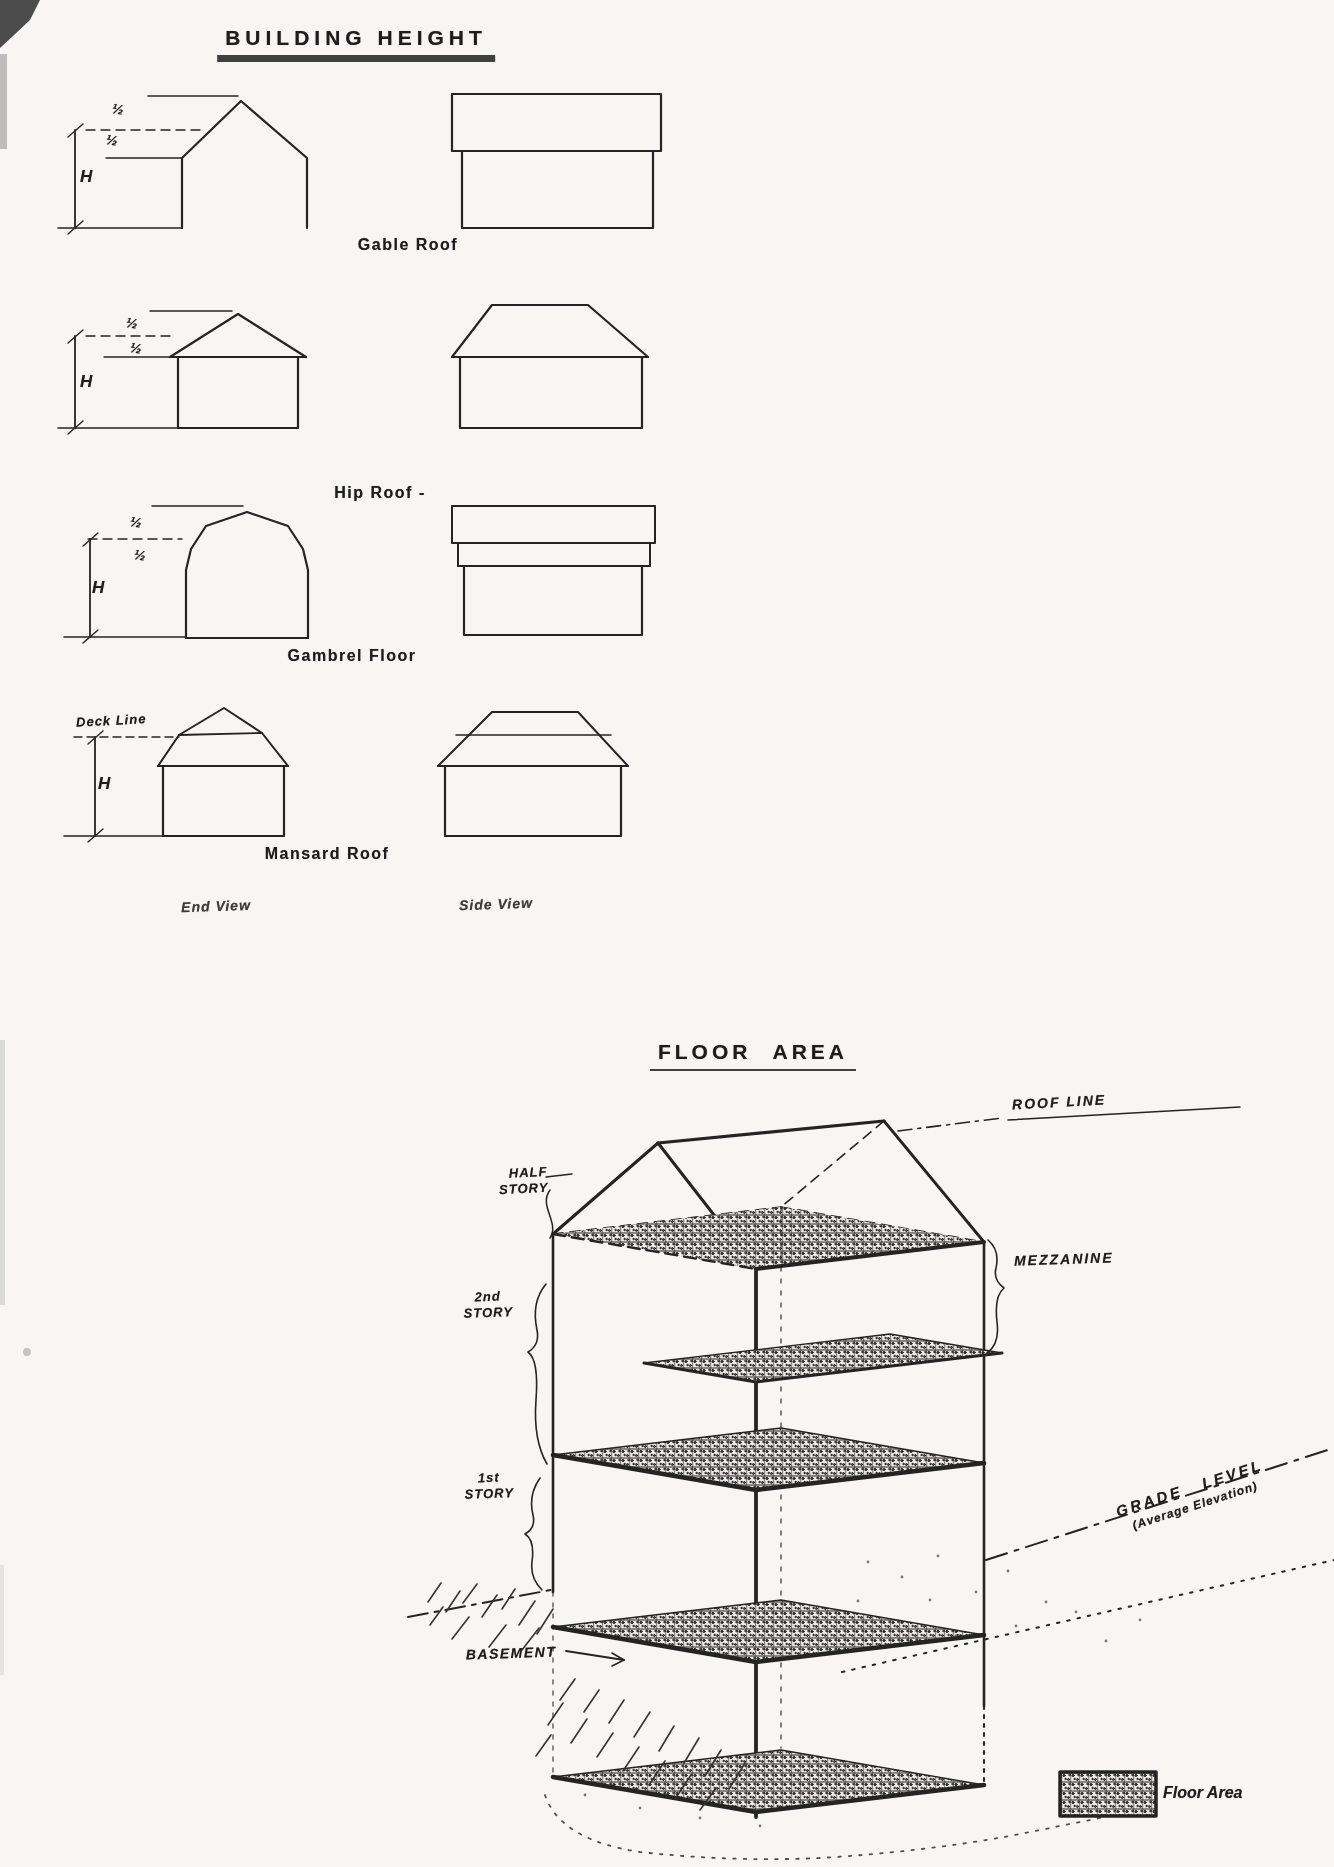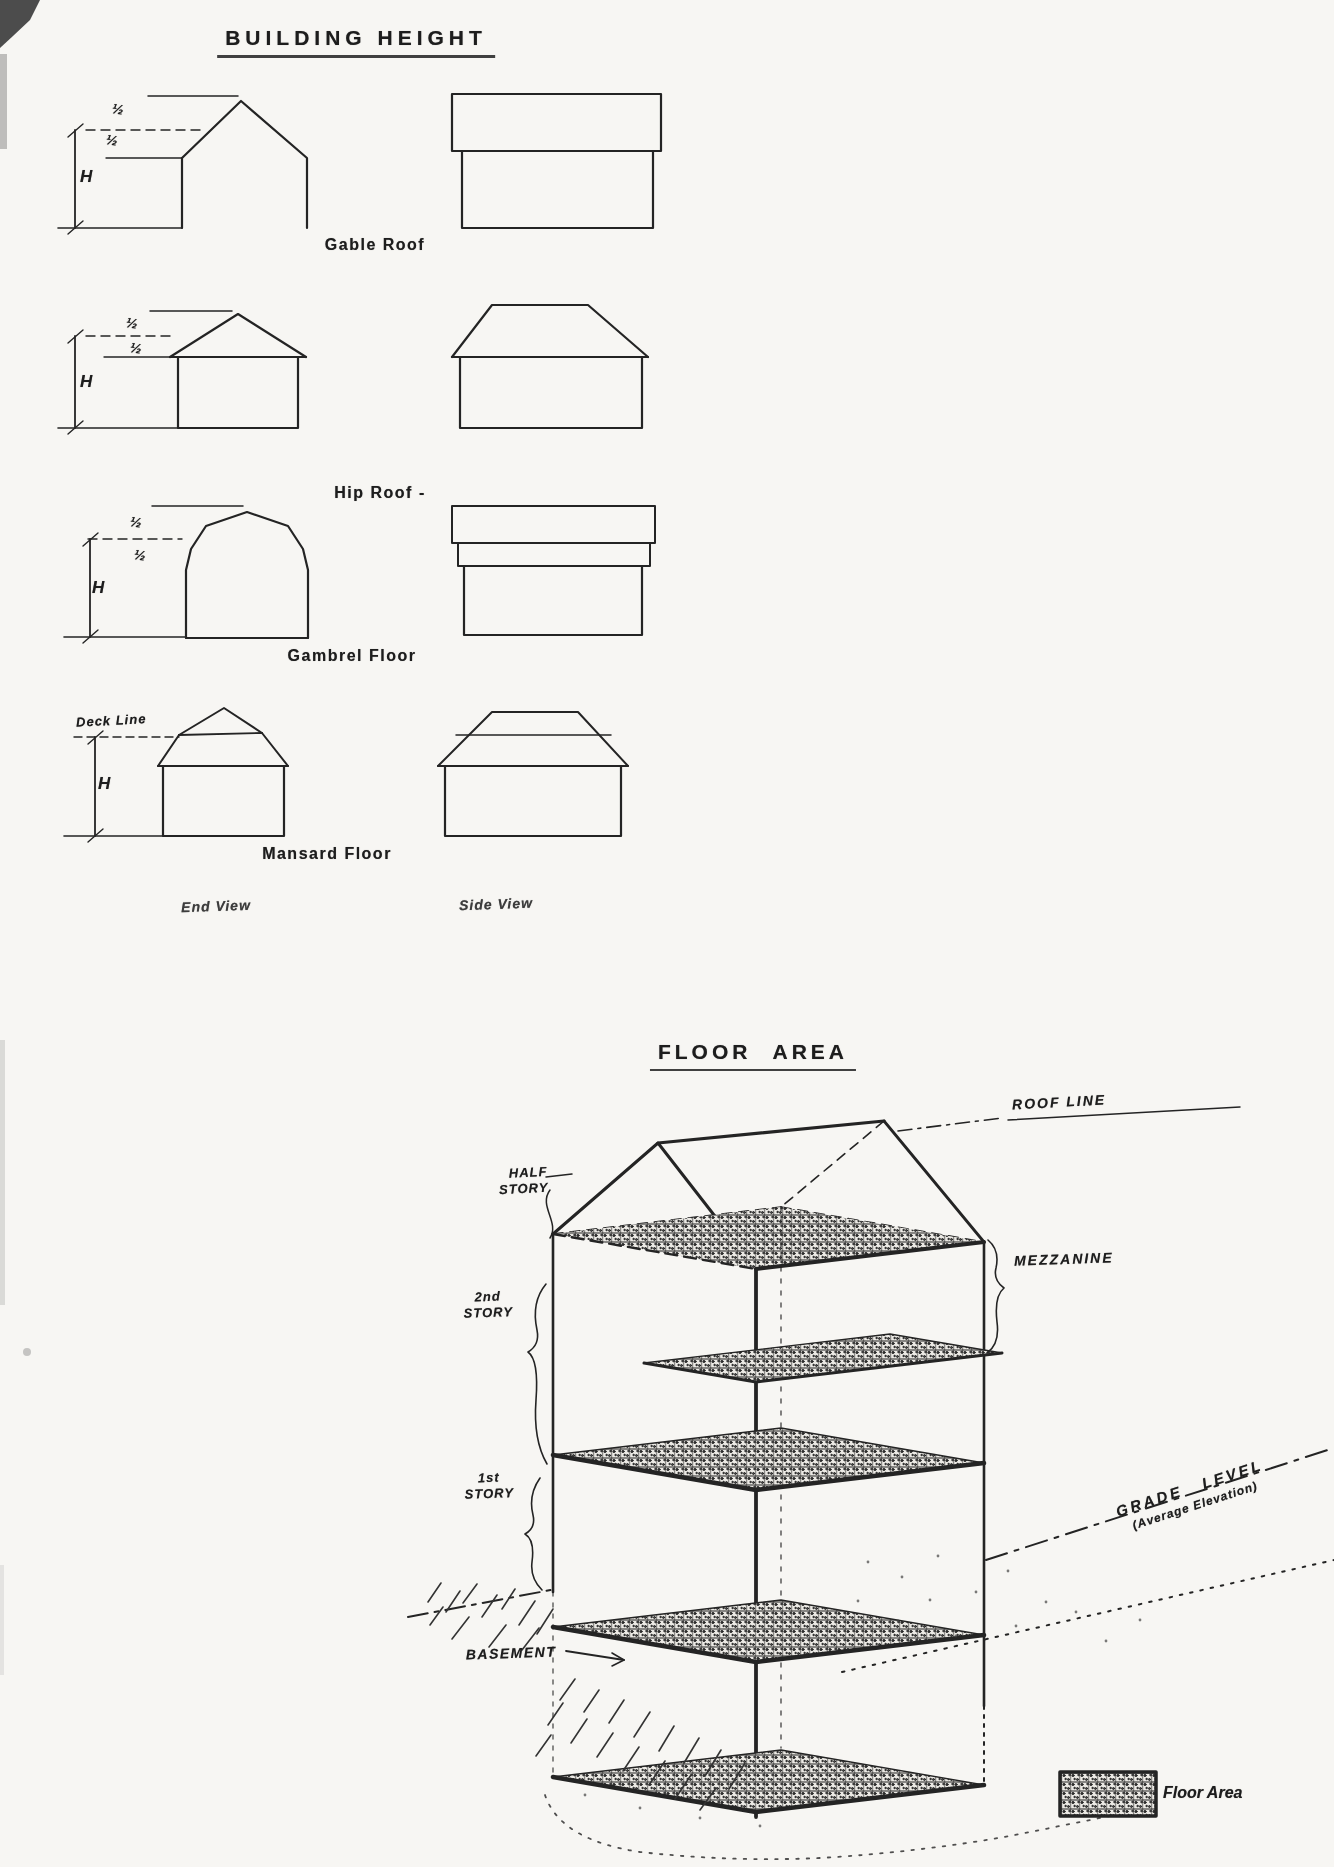--- a/index.html
+++ b/index.html
@@ -3,21 +3,21 @@
 <meta charset="utf-8">
 <style>
   html,body{margin:0;padding:0;background:#ddd;}
   #page{position:relative;width:1334px;height:1867px;background:#f7f6f3;overflow:hidden;
         font-family:"Liberation Sans",sans-serif;color:#1d1d1d;}
   svg{position:absolute;left:0;top:0;}
   .lbl{position:absolute;white-space:nowrap;color:#1d1d1d;
        font-family:"Liberation Sans",sans-serif;
        text-shadow:0 0 .7px rgba(20,20,20,.55);}
   .title{font-weight:bold;font-size:21px;letter-spacing:5px;
-         border-bottom:3px solid #404040;padding:0 8px 5px 8px;transform:translateX(-50%);}
+         border-bottom:7px solid #404040;padding:0 8px 5px 8px;transform:translateX(-50%);}
   .roofname{font-weight:bold;font-size:16px;letter-spacing:1.5px;transform:translateX(-50%);}
   .hand{font-style:italic;font-weight:bold;}
   .frac{font-size:14px;transform:rotate(9deg);}
   .hdim{font-size:17px;}
   .decklbl{font-size:13px;letter-spacing:1px;transform:rotate(-3deg);}
   .viewlbl{font-size:14px;color:#3c3c3c;letter-spacing:1px;transform:translateX(-50%) rotate(-2deg);}
   .annot{font-size:14px;letter-spacing:2px;}
   .story{text-align:center;font-size:13px;line-height:16px;letter-spacing:1px;}
   .story div{white-space:nowrap;}
   .grade{left:1192px;top:1496px;text-align:center;
@@ -238,35 +238,35 @@
   <g>
     <rect x="1060" y="1772" width="96" height="44" fill="url(#stip)" stroke-width="3.5"></rect>
   </g>
 </svg>
 
 <div class="lbl title" style="left:356px;top:26px;">BUILDING HEIGHT</div>
 
 <div class="lbl hand frac" style="left:112px;top:101px;">½</div>
 <div class="lbl hand frac" style="left:106px;top:132px;">½</div>
 <div class="lbl hand hdim" style="left:80px;top:167px;">H</div>
-<div class="lbl roofname" style="left:375px;top:236px;text-align:center;">Gable Roof</div>
+<div class="lbl roofname" style="left:408px;top:236px;text-align:center;">Gable Roof</div>
 
 <div class="lbl hand frac" style="left:126px;top:315px;">½</div>
 <div class="lbl hand frac" style="left:130px;top:340px;">½</div>
 <div class="lbl hand hdim" style="left:80px;top:372px;">H</div>
 <div class="lbl roofname" style="left:380px;top:437px;margin-top:47px;">Hip Roof -</div>
 
 <div class="lbl hand frac" style="left:130px;top:514px;">½</div>
 <div class="lbl hand frac" style="left:134px;top:547px;">½</div>
 <div class="lbl hand hdim" style="left:92px;top:578px;">H</div>
 <div class="lbl roofname" style="left:352px;top:647px;">Gambrel Floor</div>
 
 <div class="lbl hand decklbl" style="left:76px;top:713px;">Deck Line</div>
 <div class="lbl hand hdim" style="left:98px;top:774px;">H</div>
-<div class="lbl roofname" style="left:327px;top:845px;">Mansard Floor</div>
+<div class="lbl roofname" style="left:327px;top:845px;">Mansard Roof</div>
 
 <div class="lbl hand viewlbl" style="left:216px;top:898px;">End View</div>
 <div class="lbl hand viewlbl" style="left:496px;top:896px;">Side View</div>
 
 <div class="lbl title" style="left:753px;top:1040px;letter-spacing:4px;word-spacing:12px;border-bottom-width:2.5px;">FLOOR AREA</div>
 
 <div class="lbl hand annot" style="left:1012px;top:1094px;transform:rotate(-3deg);">ROOF LINE</div>
 
 <div class="lbl hand story" style="left:462px;top:1166px;width:86px;text-align:right;transform:rotate(-3deg);">
   <div>HALF</div>

